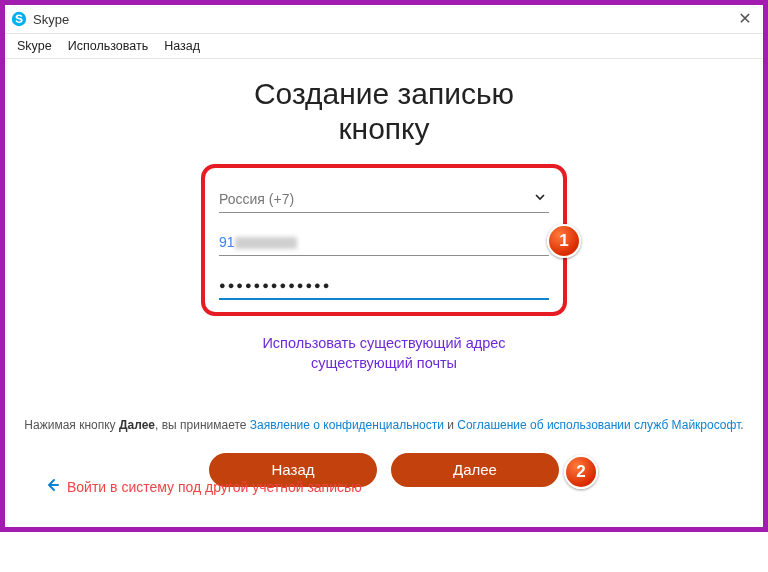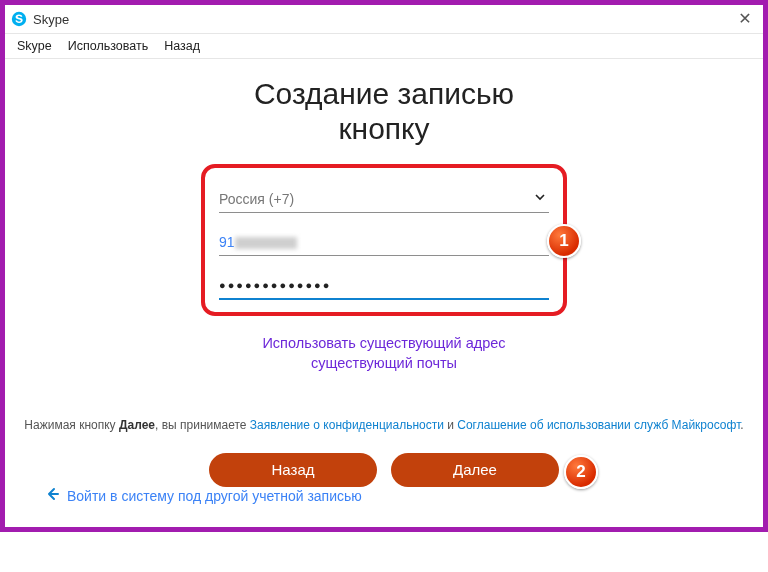--- a/index.html
+++ b/index.html
@@ -175,24 +175,24 @@
     align-items: center;
     justify-content: center;
     cursor: pointer;
     user-select: none;
   }
   .badge-2 { left: calc(50% + 180px); top: 2px; }
   
   .footer-link {
     position: absolute;
     left: 40px;
-    bottom: 22px;
-    display: flex;
-    align-items: center;
-    color: #3b82f6;
+    bottom: 31px;
+    display: flex;
+    align-items: center;
+    color: #ef4444;
     font-size: 14px;
     cursor: pointer;
   }
   .footer-link .arrow {
     margin-right: 8px;
     font-size: 16px;
   }
 </style>
 </head>
 <body>

